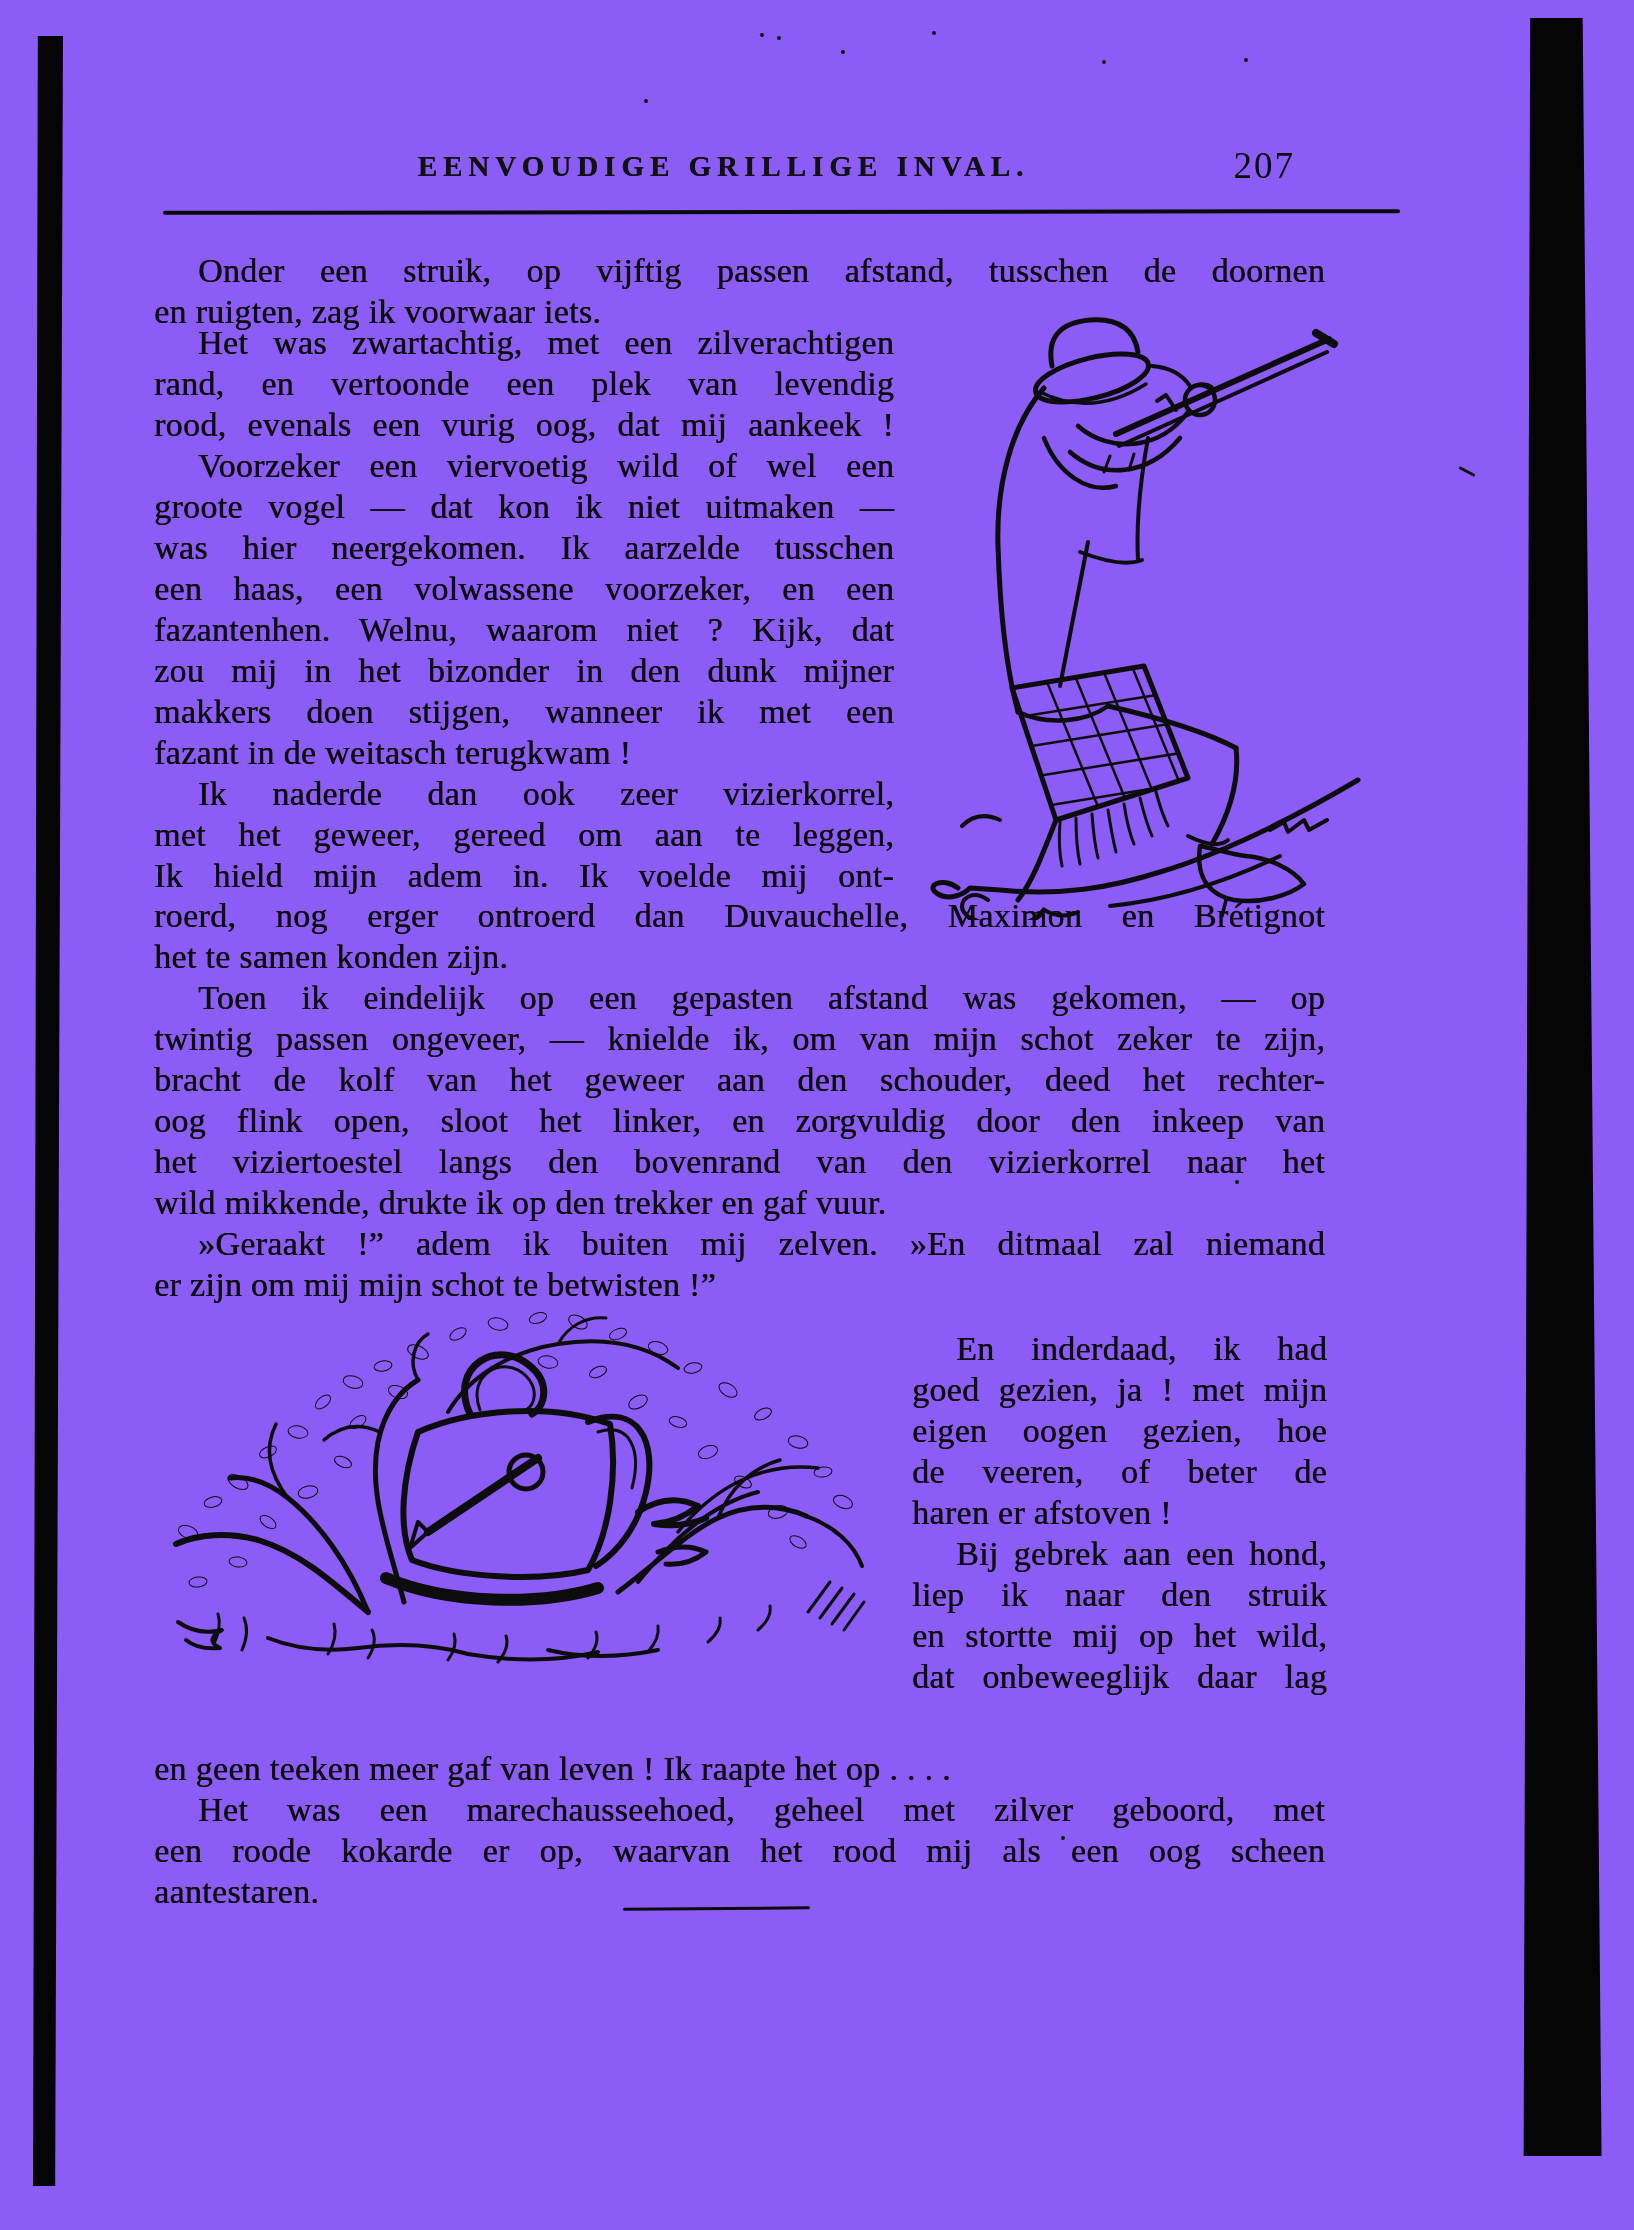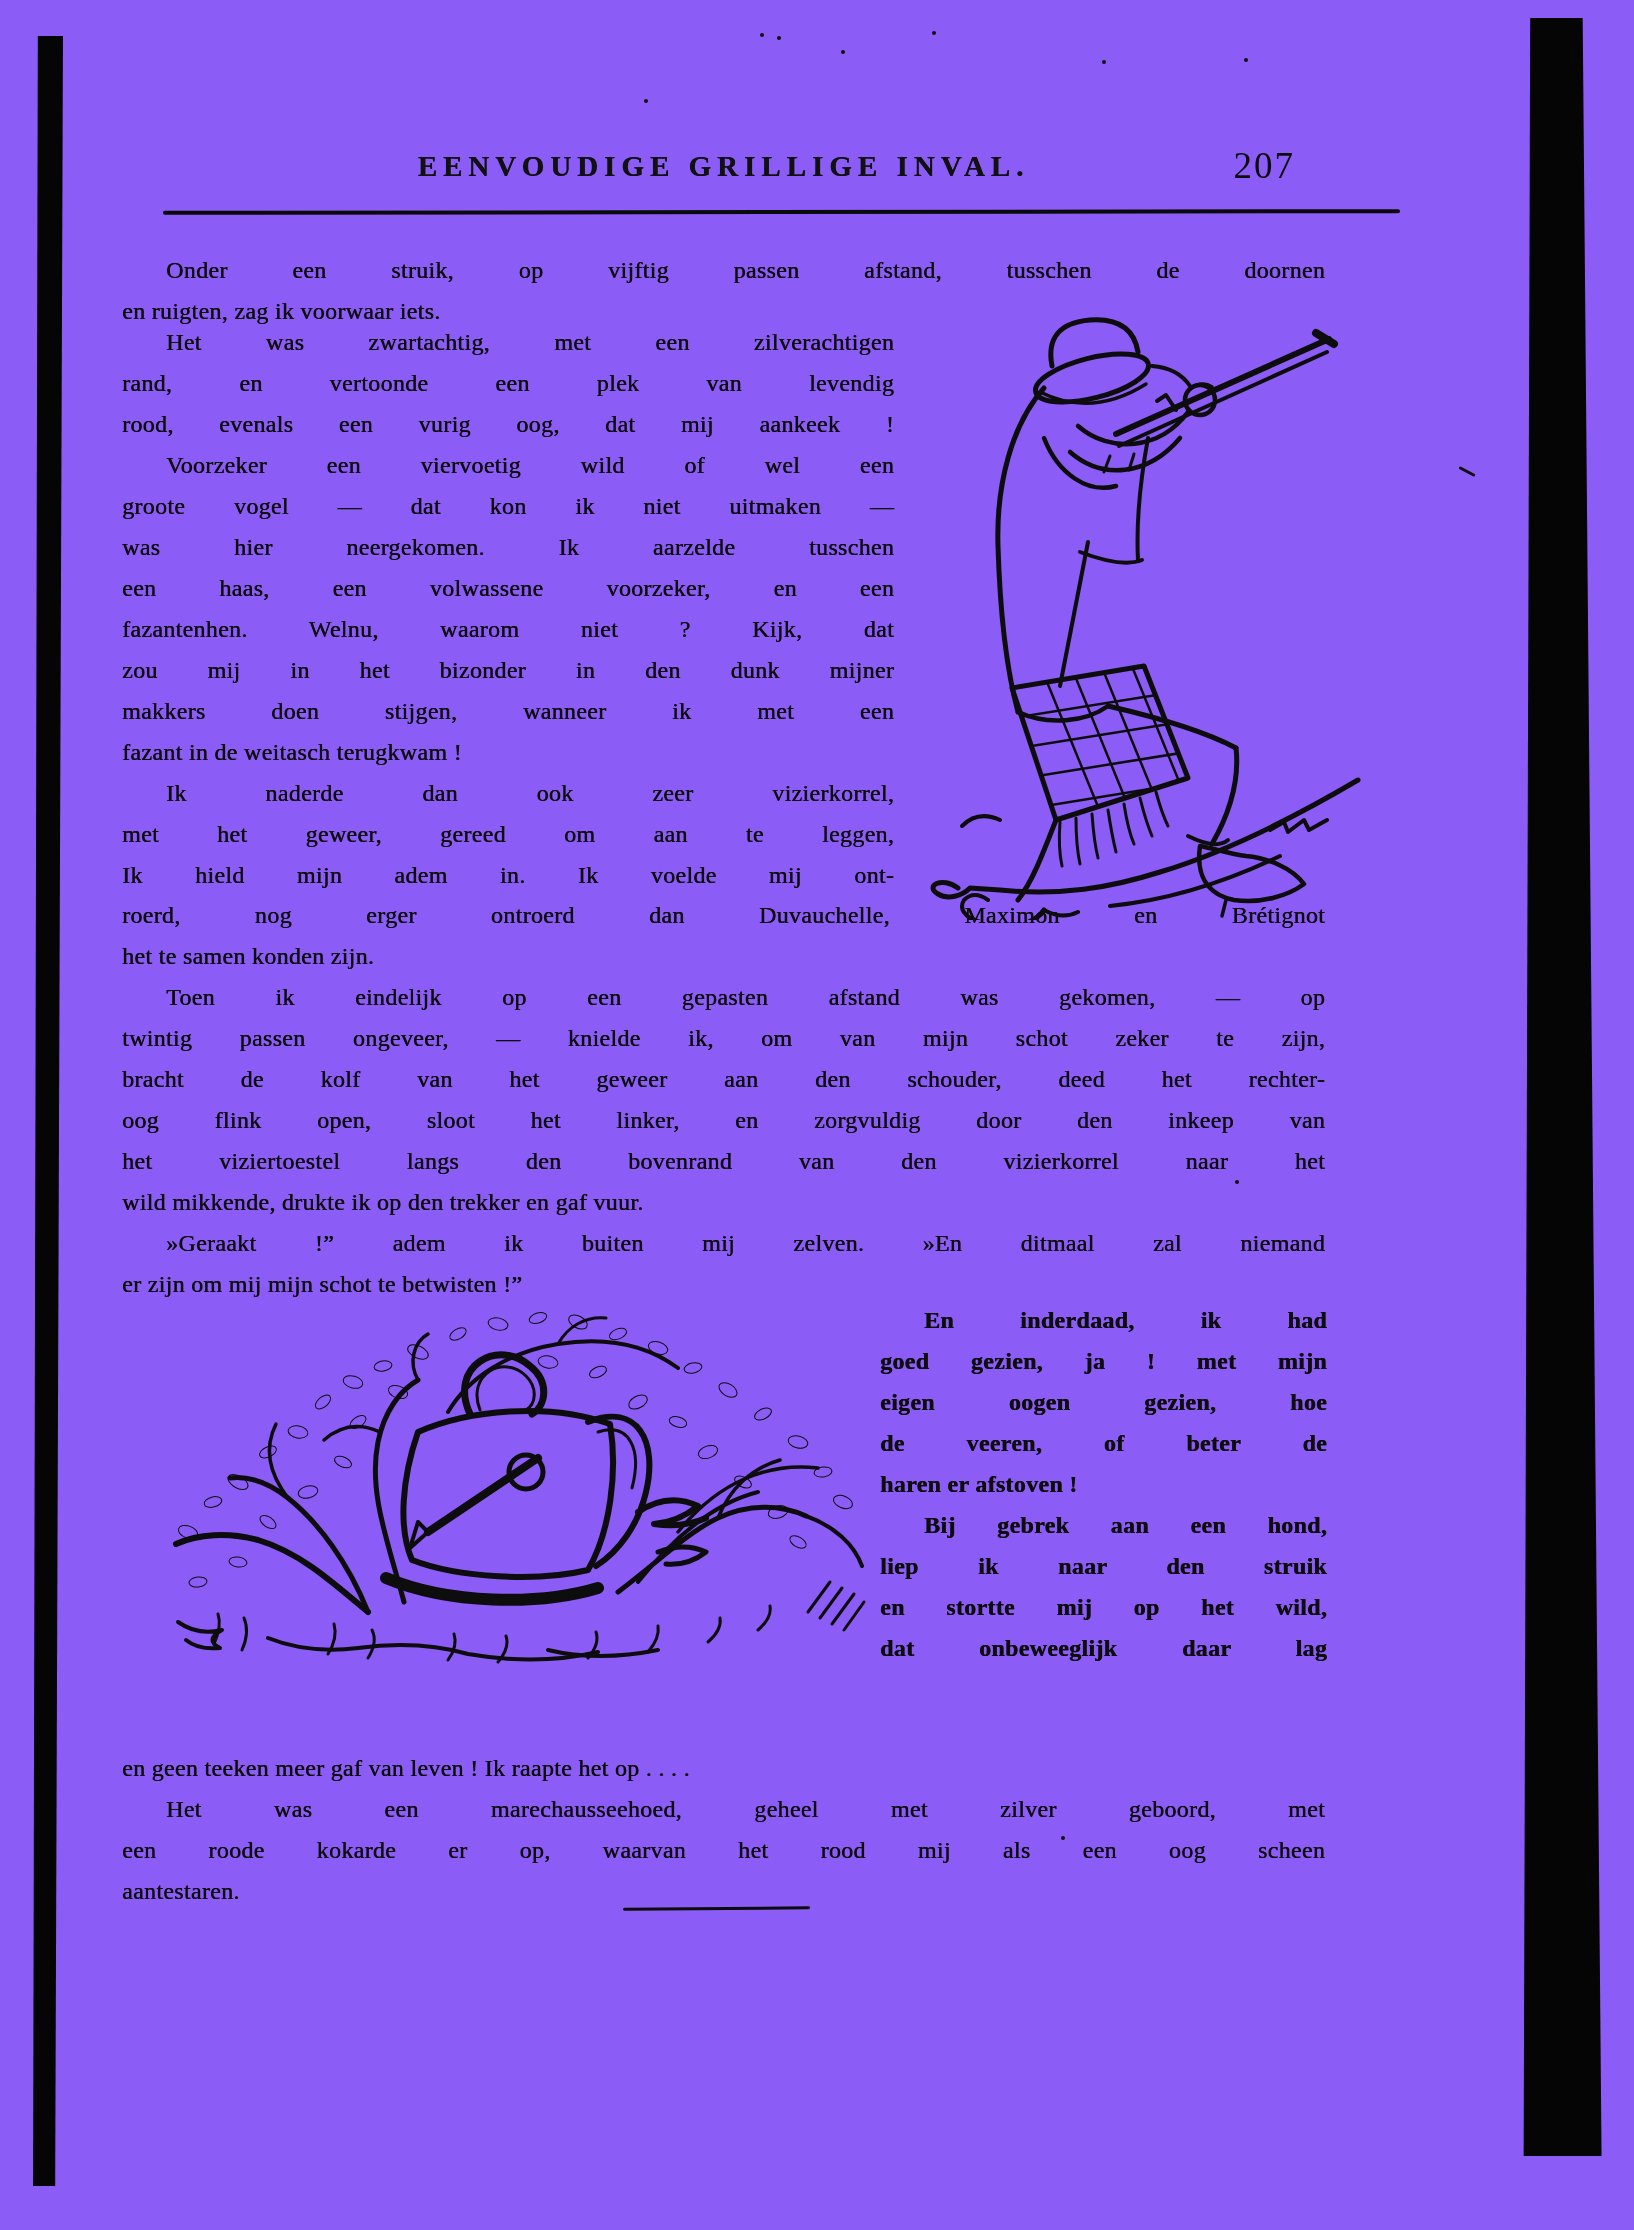--- a/index.html
+++ b/index.html
@@ -44,28 +44,29 @@
   .section-divider{
     position:absolute;left:623px;top:1907px;width:187px;height:3px;
     background:#0c0c0c;transform:rotate(-0.4deg);
     border-radius:2px;
   }
   
   .tblock{position:absolute;left:122px;width:1203px;}
   #block-opening{top:250px;}
   #block-left-column{top:322px;width:772px;}
   #block-mid{top:895px;}
-  #block-right-column{left:880px;top:1300px;width:447px;font-weight:bold;}
+  #block-right-column{left:880px;top:1328px;width:447px;}
   #block-bottom{top:1748px;}
   .line{
-    font-size:24px;line-height:41px;
+    font-size:34px;line-height:41px;
     text-align:justify;text-align-last:justify;
     letter-spacing:0.3px;
     text-shadow:0.45px 0 0 currentColor;
     white-space:normal;
+    margin-left:32px;
   }
   .line.nojust{text-align:left;text-align-last:auto;}
   .line.indent{text-indent:44px;}
   
   .illus{position:absolute;}
   #hunter-illustration{left:640px;top:240px;width:760px;height:680px;}
   #bush-illustration{left:118px;top:1282px;width:765px;height:395px;}
   .illus svg{width:100%;height:100%;display:block;}
   .illus path,.illus ellipse,.illus circle,.illus line{
     stroke:#0d0d0d;fill:none;stroke-linecap:round;stroke-linejoin:round;

